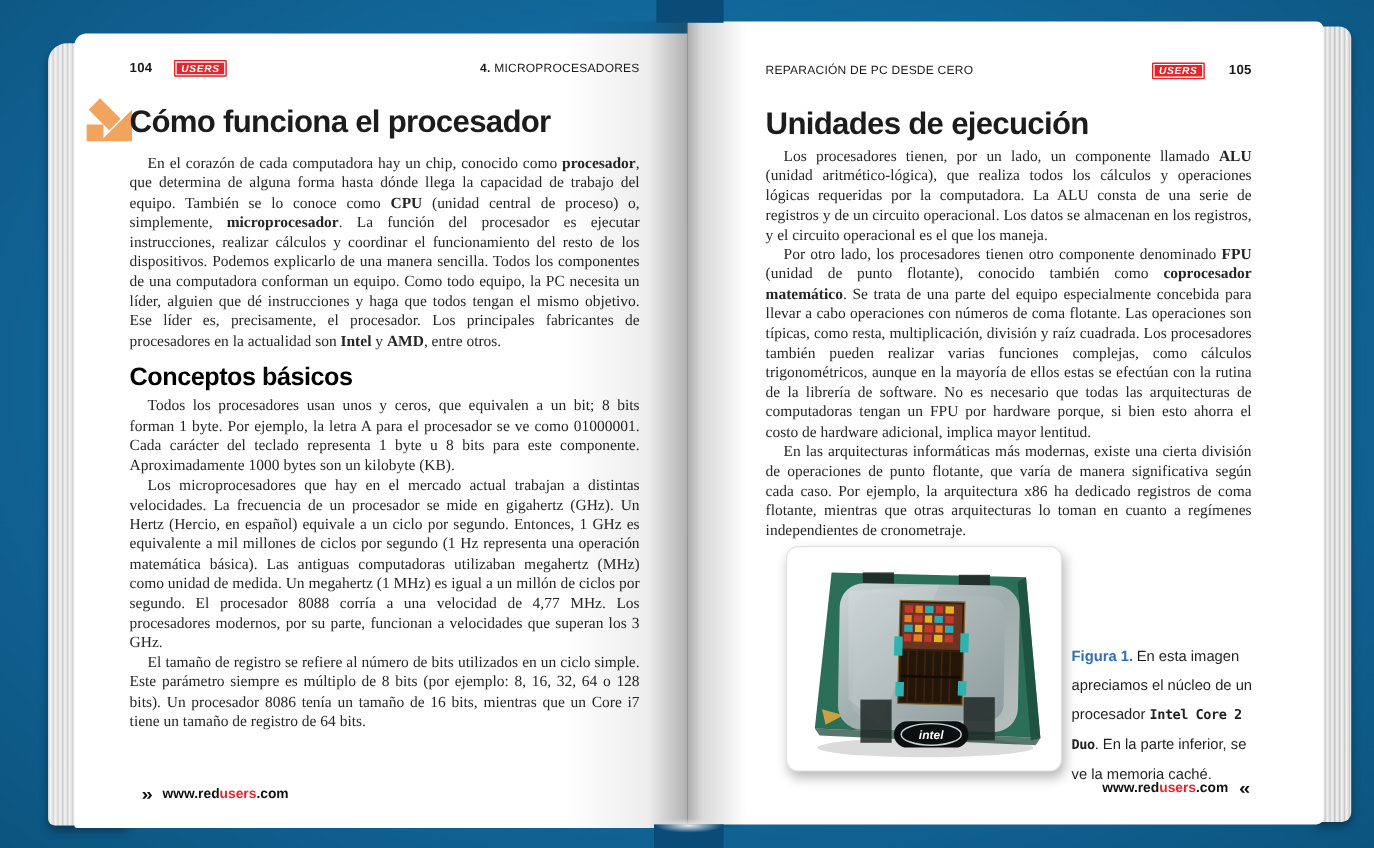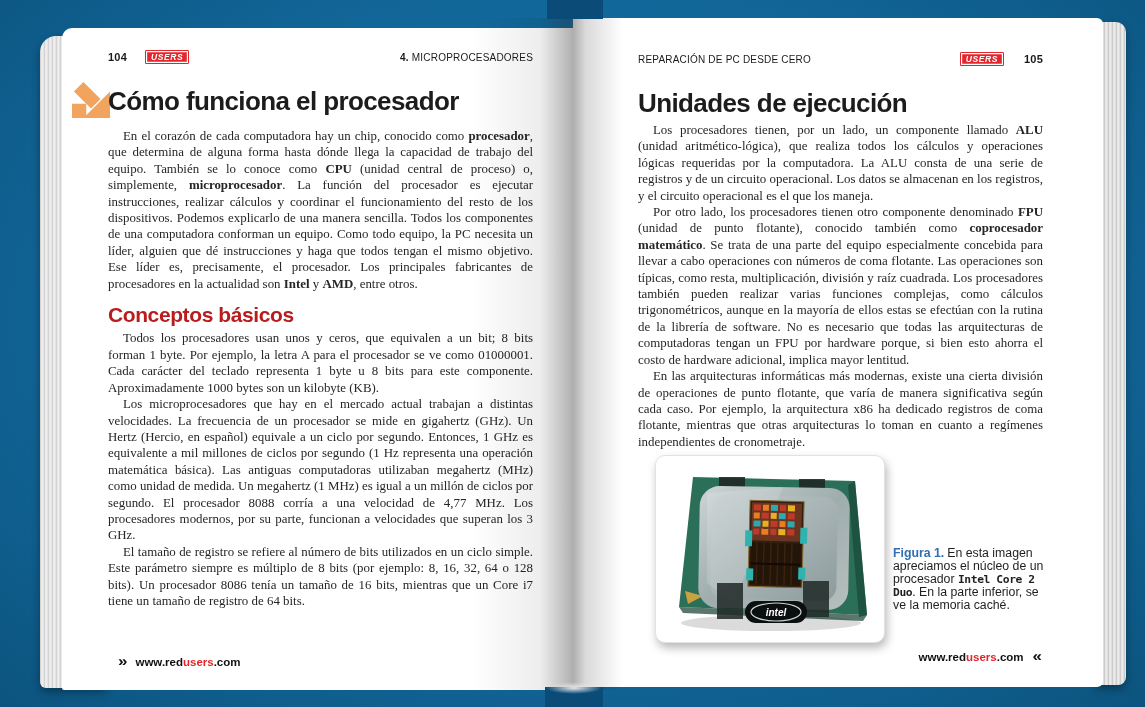--- a/index.html
+++ b/index.html
@@ -35,28 +35,28 @@
     box-shadow:inset 0 0 0 1.2px #fff;border:1px solid #E2262B;border-radius:1px;}
   .pageno{font-weight:bold;font-size:11px;}
 
   .big-title{position:absolute;font-size:26px;font-weight:bold;color:#1C1C1C;letter-spacing:-.6px;}
   .arrow-box{position:absolute;width:38px;height:38px;}
 
   .col{position:absolute;font-family:"Liberation Serif","DejaVu Serif",serif;
     font-size:12.9px;line-height:16.4px;color:#262626;text-align:justify;}
   .col p{margin:0;text-indent:15px;}
   .section-heading{font-family:"Liberation Sans",sans-serif;font-size:21px;font-weight:bold;
-    color:#b91c1c;letter-spacing:-.4px;margin:15px 0 7px 0;text-indent:0;}
+    color:#000000;letter-spacing:-.4px;margin:15px 0 7px 0;text-indent:0;}
 
   .figure-frame{position:absolute;left:82px;top:437px;width:230px;height:188px;background:#fff;
     border:1px solid #e2e2e2;border-radius:10px;box-shadow:2px 5px 10px rgba(0,0,0,.28);
     padding:7px;box-sizing:border-box;}
   .figure-frame svg{width:100%;height:100%;display:block;}
 
-  .caption{position:absolute;left:320px;top:529px;width:160px;font-size:12.3px;line-height:13px;color:#1f1f1f;}
+  .caption{position:absolute;left:320px;top:517px;width:160px;font-size:12.3px;line-height:24px;color:#1f1f1f;}
   .fig-label{color:#2F6FB2;font-weight:bold;margin-right:3px;}
   .mono{font-family:"DejaVu Sans Mono",monospace;font-weight:bold;font-size:11.3px;letter-spacing:-.4px;}
 
   .footer{position:absolute;display:flex;align-items:center;gap:9px;font-size:11.5px;font-weight:bold;color:#111;}
   .chev{font-size:17px;line-height:10px;letter-spacing:-1px;transform:scaleY(.85);color:#111;}
   .url .red{color:#E2262B;}
   b{font-weight:bold;}
 </style>
 </head>
 <body>

